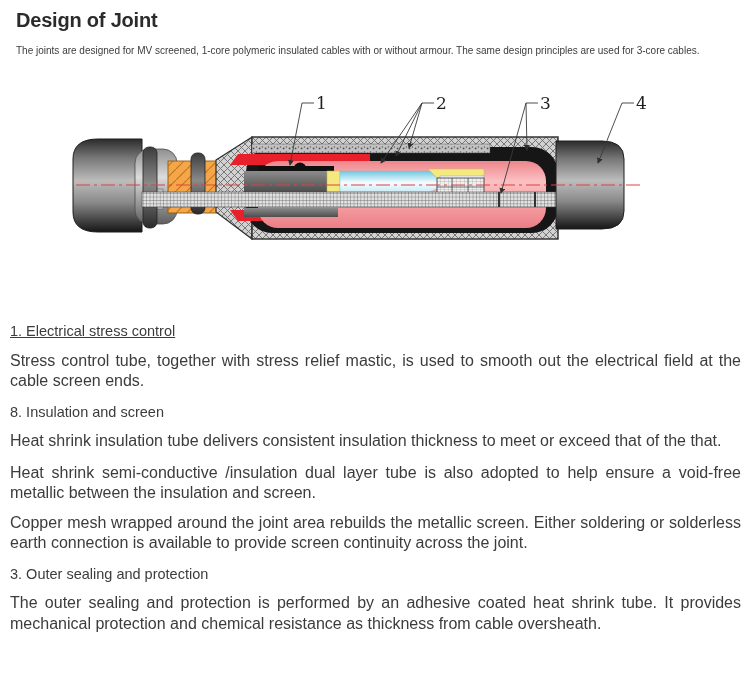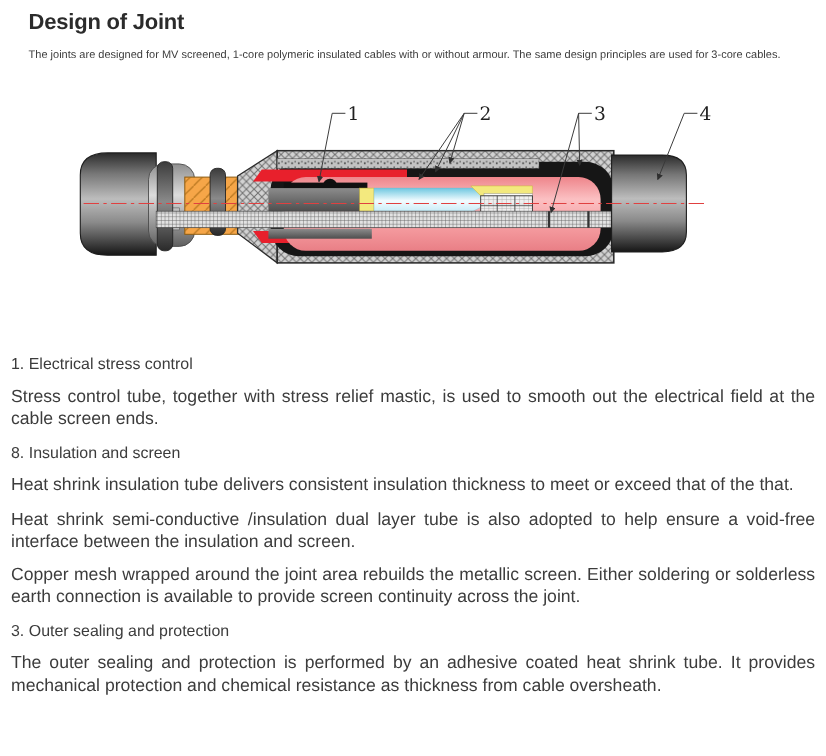--- a/index.html
+++ b/index.html
@@ -3,38 +3,38 @@
 <meta charset="utf-8">
 <style>
   html,body{margin:0;padding:0;background:#ffffff;}
   body{
     width:751px;height:687px;overflow:hidden;
     font-family:"Liberation Sans",sans-serif;
     color:#3c3c3c;
     -webkit-font-smoothing:antialiased;
   }
   .page{width:751px;height:687px;position:relative;}
-  .pad{padding:0 26px;}
+  .pad{padding:0 16px;}
   h1.title{
     margin:7px 0 0;
     font-size:20px;line-height:26px;font-weight:700;
     color:#2b2b2b;letter-spacing:-0.2px;
   }
   p.intro{
     margin:7px 0 0;
     font-size:10px;line-height:21px;
     text-align:justify;
   }
   svg.diagram{display:block;margin-top:20px;width:751px;height:170px;}
   .sections{padding:0 10px;}
   .sec h3{
     margin:10px 0 0;
     font-size:14.5px;line-height:20.5px;font-weight:400;color:#3c3c3c;
   }
-  .sec:first-child h3{margin-top:70px;}
+  .sec:first-child h3{margin-top:70px;text-decoration:underline;}
   .sec p{
     margin:9px 0 0;
     font-size:16px;line-height:20.5px;
     text-align:justify;
   }
   .sec p + p{margin-top:11px;}
   .callout-num{font-family:"DejaVu Serif","Liberation Serif",serif;font-size:17px;fill:#1f1f1f;}
 </style>
 </head>
 <body>
@@ -184,21 +184,21 @@
   </svg>
 
   <div class="sections">
     <div class="sec">
       <h3>1. Electrical stress control</h3>
       <p>Stress control tube, together with stress relief mastic, is used to smooth out the electrical field at the cable screen ends.</p>
     </div>
     <div class="sec">
       <h3>8. Insulation and screen</h3>
       <p>Heat shrink insulation tube delivers consistent insulation thickness to meet or exceed that of the that.</p>
-      <p>Heat shrink semi-conductive /insulation dual layer tube is also adopted to help ensure a void-free interface between the insulation and screen.</p>
+      <p>Heat shrink semi-conductive /insulation dual layer tube is also adopted to help ensure a void-free metallic between the insulation and screen.</p>
     </div>
     <div class="sec">
       <p>Copper mesh wrapped around the joint area rebuilds the metallic screen. Either soldering or solderless earth connection is available to provide screen continuity across the joint.</p>
     </div>
     <div class="sec">
       <h3>3. Outer sealing and protection</h3>
       <p>The outer sealing and protection is performed by an adhesive coated heat shrink tube. It provides mechanical protection and chemical resistance as thickness from cable oversheath.</p>
     </div>
   </div>
 </div>

